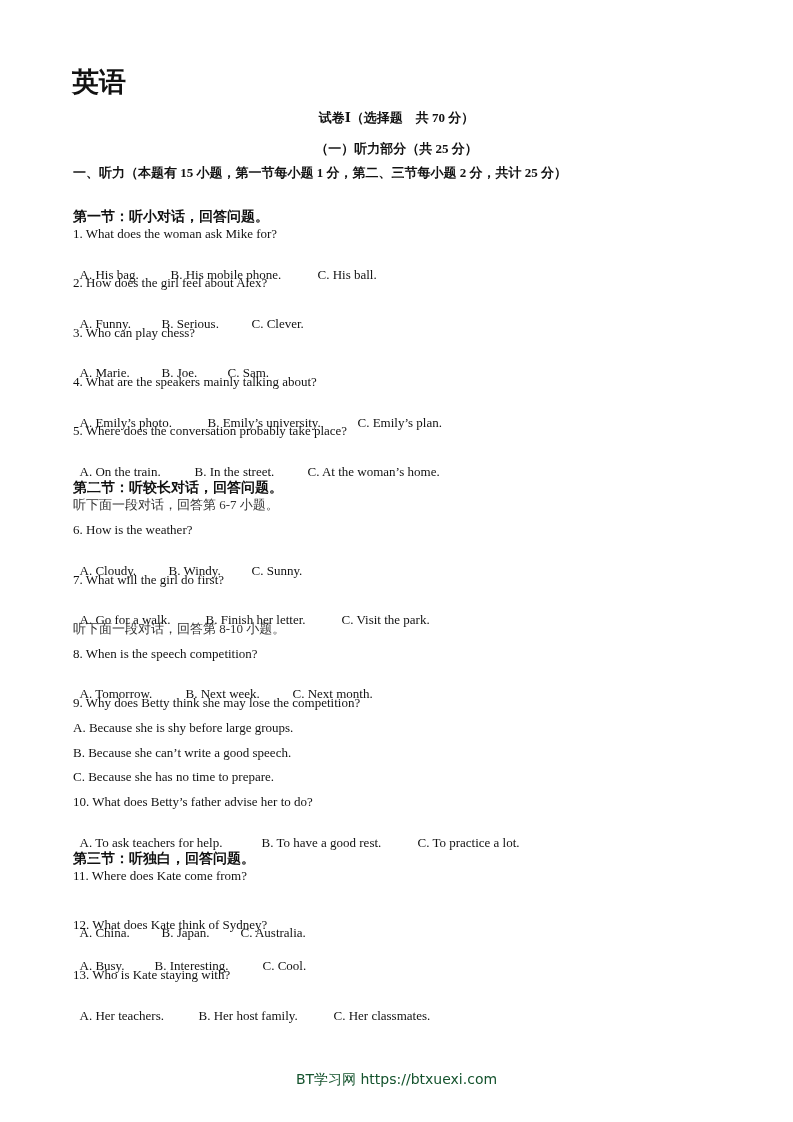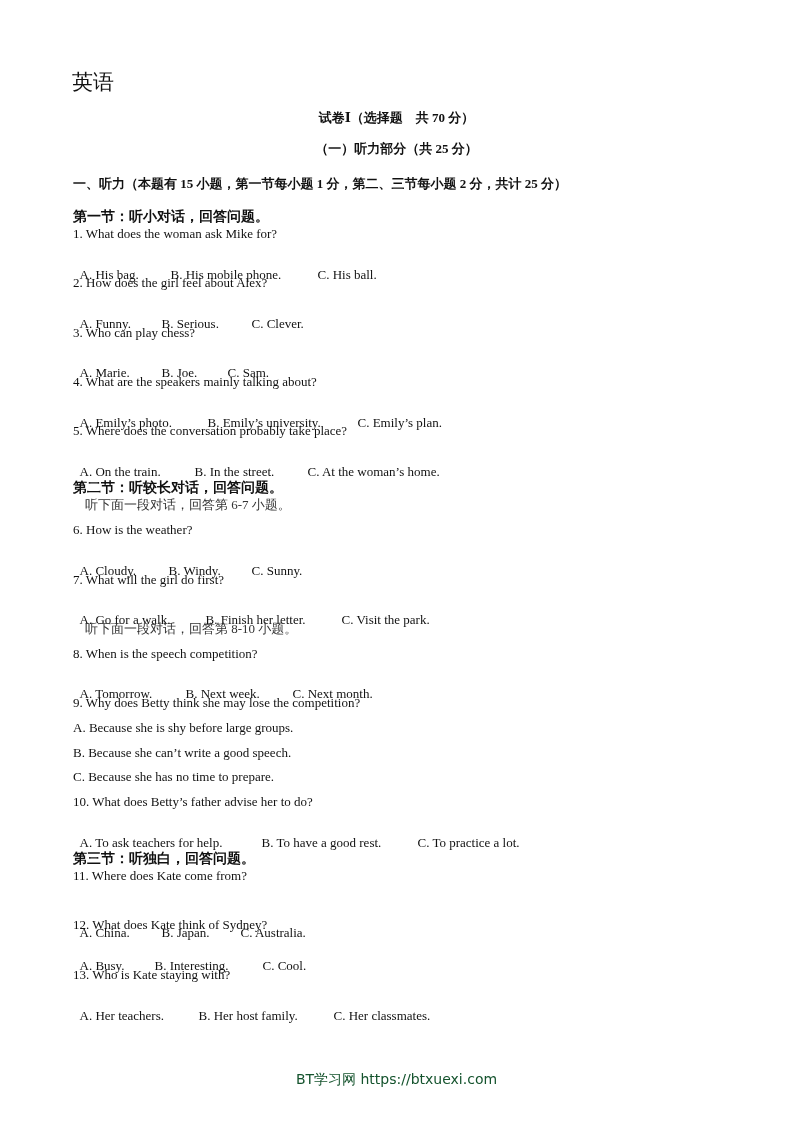--- a/index.html
+++ b/index.html
@@ -1,34 +1,34 @@
 <!DOCTYPE html>
 <html><head>
 <meta charset="utf-8">
 <style>
   html, body { margin: 0; padding: 0; background: #ffffff; }
   body { width: 793px; height: 1122px; position: relative; overflow: hidden;
          font-family: "Liberation Serif", "DejaVu Serif", serif; color: #111; }
   .line { position: absolute; left: 73px; font-size: 13px; line-height: 16px; white-space: pre; }
-  .title { position: absolute; left: 72px; top: 70px; font-size: 21px; font-weight: normal; line-height: 24px; }
+  .title { position: absolute; left: 72px; top: 70px; font-size: 27px; font-weight: bold; line-height: 24px; }
   .center { position: absolute; left: 0; width: 793px; text-align: center; font-size: 13px; font-weight: bold; line-height: 16px; }
   .bold { font-weight: bold; }
   .sec { font-weight: bold; font-size: 14px; margin-top: 8px; }
-  .cn { color: #333; margin-left: 12px; }
+  .cn { color: #333; }
   .opt { display: inline-block; }
   .footer { position: absolute; left: 0; width: 793px; top: 1071px; text-align: center;
             font-family: "DejaVu Sans", "Liberation Sans", sans-serif; font-size: 14px; color: #14532d; }
 </style>
 </head>
 <body>
 
 <div class="title">英语</div>
 <div class="center" style="top:110px">试卷Ⅰ（选择题　共 70 分）</div>
 <div class="center" style="top:141px">（一）听力部分（共 25 分）</div>
-<div class="line bold" style="top:176px">一、听力（本题有 15 小题，第一节每小题 1 分，第二、三节每小题 2 分，共计 25 分）</div>
+<div class="line bold" style="top:165px">一、听力（本题有 15 小题，第一节每小题 1 分，第二、三节每小题 2 分，共计 25 分）</div>
 
 <div class="line sec" style="top:201px">第一节：听小对话，回答问题。</div>
 
 <div class="line" style="top:226px">1. What does the woman ask Mike for?</div>
 <div class="line" style="top:251px">
   <span class="opt" style="width:91px">A. His bag.</span><span class="opt" style="width:147px">B. His mobile phone.</span><span class="opt">C. His ball.</span>
 </div>
 
 <div class="line" style="top:275px">2. How does the girl feel about Alex?</div>
 <div class="line" style="top:300px">

